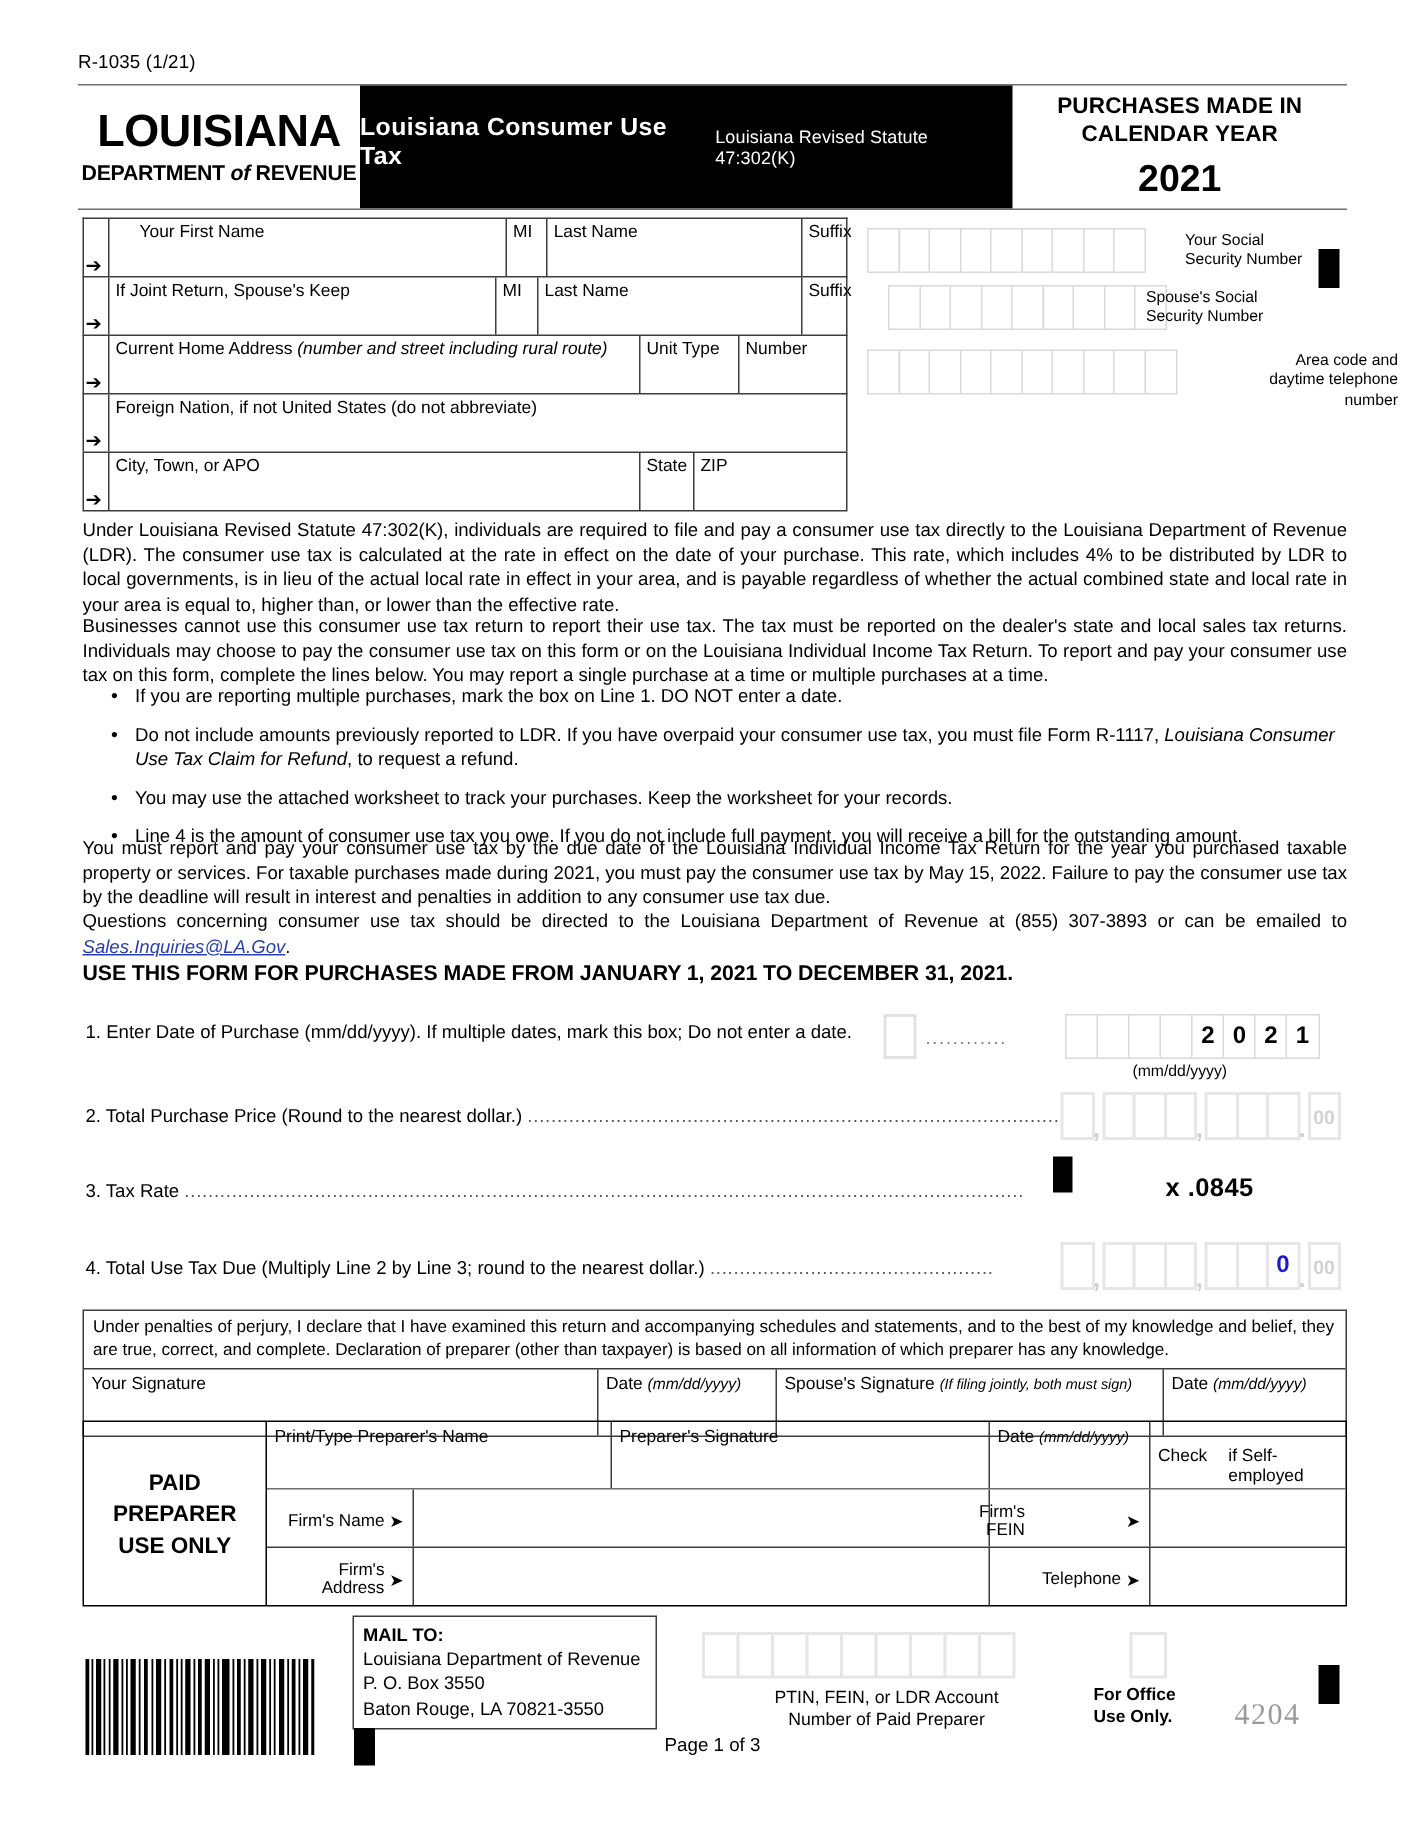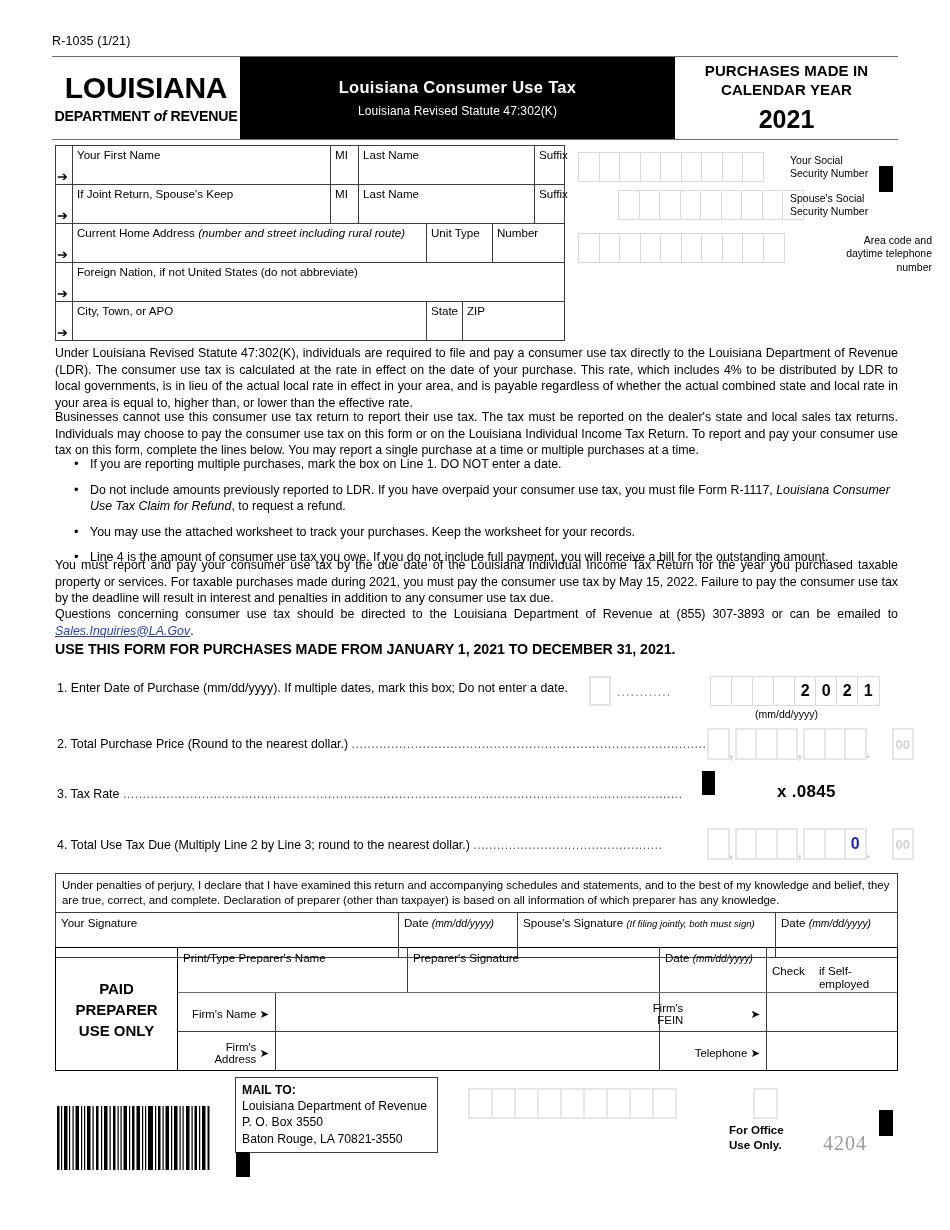--- a/index.html
+++ b/index.html
@@ -45,21 +45,21 @@
   }
   .hdr-black {
     position: absolute;
     left: 240px;
     top: 57px;
     width: 435px;
     height: 82px;
     background: #000;
     color: #fff;
     display: flex;
-    flex-direction: column;
+    flex-direction: row;
     align-items: center;
     justify-content: center;
   }
   .hdr-black .t1 {
     font-size: 16.5px;
     font-weight: bold;
     letter-spacing: .3px;
     margin-bottom: 7px;
   }
   .hdr-black .t2 {
@@ -290,21 +290,21 @@
     font-size: 17px;
     color: #cfcfcf;
     font-weight: bold;
     align-self: flex-end;
     text-align: center;
     line-height: .9;
   }
   .money .mc.cents {
     color: #d2d2d2;
     font-size: 13px;
-    margin-left: 20px;
+    margin-left: 0;
     margin-right: 0;
   }
   .money .blue { color: #1c1ccc; }
   .taxrate {
     position: absolute;
     font-size: 17px;
     font-weight: bold;
     letter-spacing: .3px;
   }
 
@@ -479,21 +479,21 @@
       <div>PURCHASES MADE IN</div>
       <div>CALENDAR YEAR</div>
     </div>
     <div class="yr">2021</div>
   </div>
   <div class="hdr-rule-bot"></div>
 
   <div class="namebox">
     <div class="nb-row">
       <div class="nb-arrow"></div>
-      <div class="nb-cell" style="width:258px;">Your First Name</div>
+      <div class="nb-cell" style="width:258px;margin-left:16px;">Your First Name</div>
       <div class="nb-cell" style="width:28px;">MI</div>
       <div class="nb-cell" style="width:176px;">Last Name</div>
       <div class="nb-cell last" style="width:29px;">Suffix</div>
     </div>
     <div class="nb-row">
       <div class="nb-arrow"></div>
       <div class="nb-cell" style="width:258px;">If Joint Return, Spouse's Keep</div>
       <div class="nb-cell" style="width:28px;">MI</div>
       <div class="nb-cell" style="width:176px;">Last Name</div>
       <div class="nb-cell last" style="width:29px;">Suffix</div>
@@ -528,21 +528,21 @@
         <div class="cell"></div>
         <div class="cell"></div>
       </div>
     <div class="ssn-label">
       <div>Your Social</div>
       <div>Security Number</div>
     </div>
   </div>
   <div class="blackmark" style="left:879px; top:166px; width:14px; height:26px;"></div>
 
-  <div class="ssn-group" style="left:578px; top:190px;padding-left:40px;">
+  <div class="ssn-group" style="left:552px; top:190px;padding-left:40px;">
     <div class="cellrow" id="ssn2">
         <div class="cell"></div>
         <div class="cell"></div>
         <div class="cell"></div>
         <div class="cell"></div>
         <div class="cell"></div>
         <div class="cell"></div>
         <div class="cell"></div>
         <div class="cell"></div>
         <div class="cell"></div>
@@ -735,23 +735,28 @@
       <div class="cell"></div>
       <div class="cell"></div>
       <div class="cell"></div>
       <div class="cell"></div>
       <div class="cell"></div>
       <div class="cell"></div>
       <div class="cell"></div>
       <div class="cell"></div>
       <div class="cell"></div>
     </div>
+  <div class="ptin-label">
+    <div>PTIN, FEIN, or LDR Account</div>
+    <div>Number of Paid Preparer</div>
+  </div>
 
   <div class="office-box"></div>
   <div class="office-label">
     <div>For Office</div>
     <div>Use Only.</div>
   </div>
 
   <div class="formcode">4204</div>
   <div class="blackmark" style="left:879px; top:1110px; width:14px; height:26px;"></div>
 
+  <div class="pageof">Page 1 of 3</div>
 </div>
 
 </body></html>

